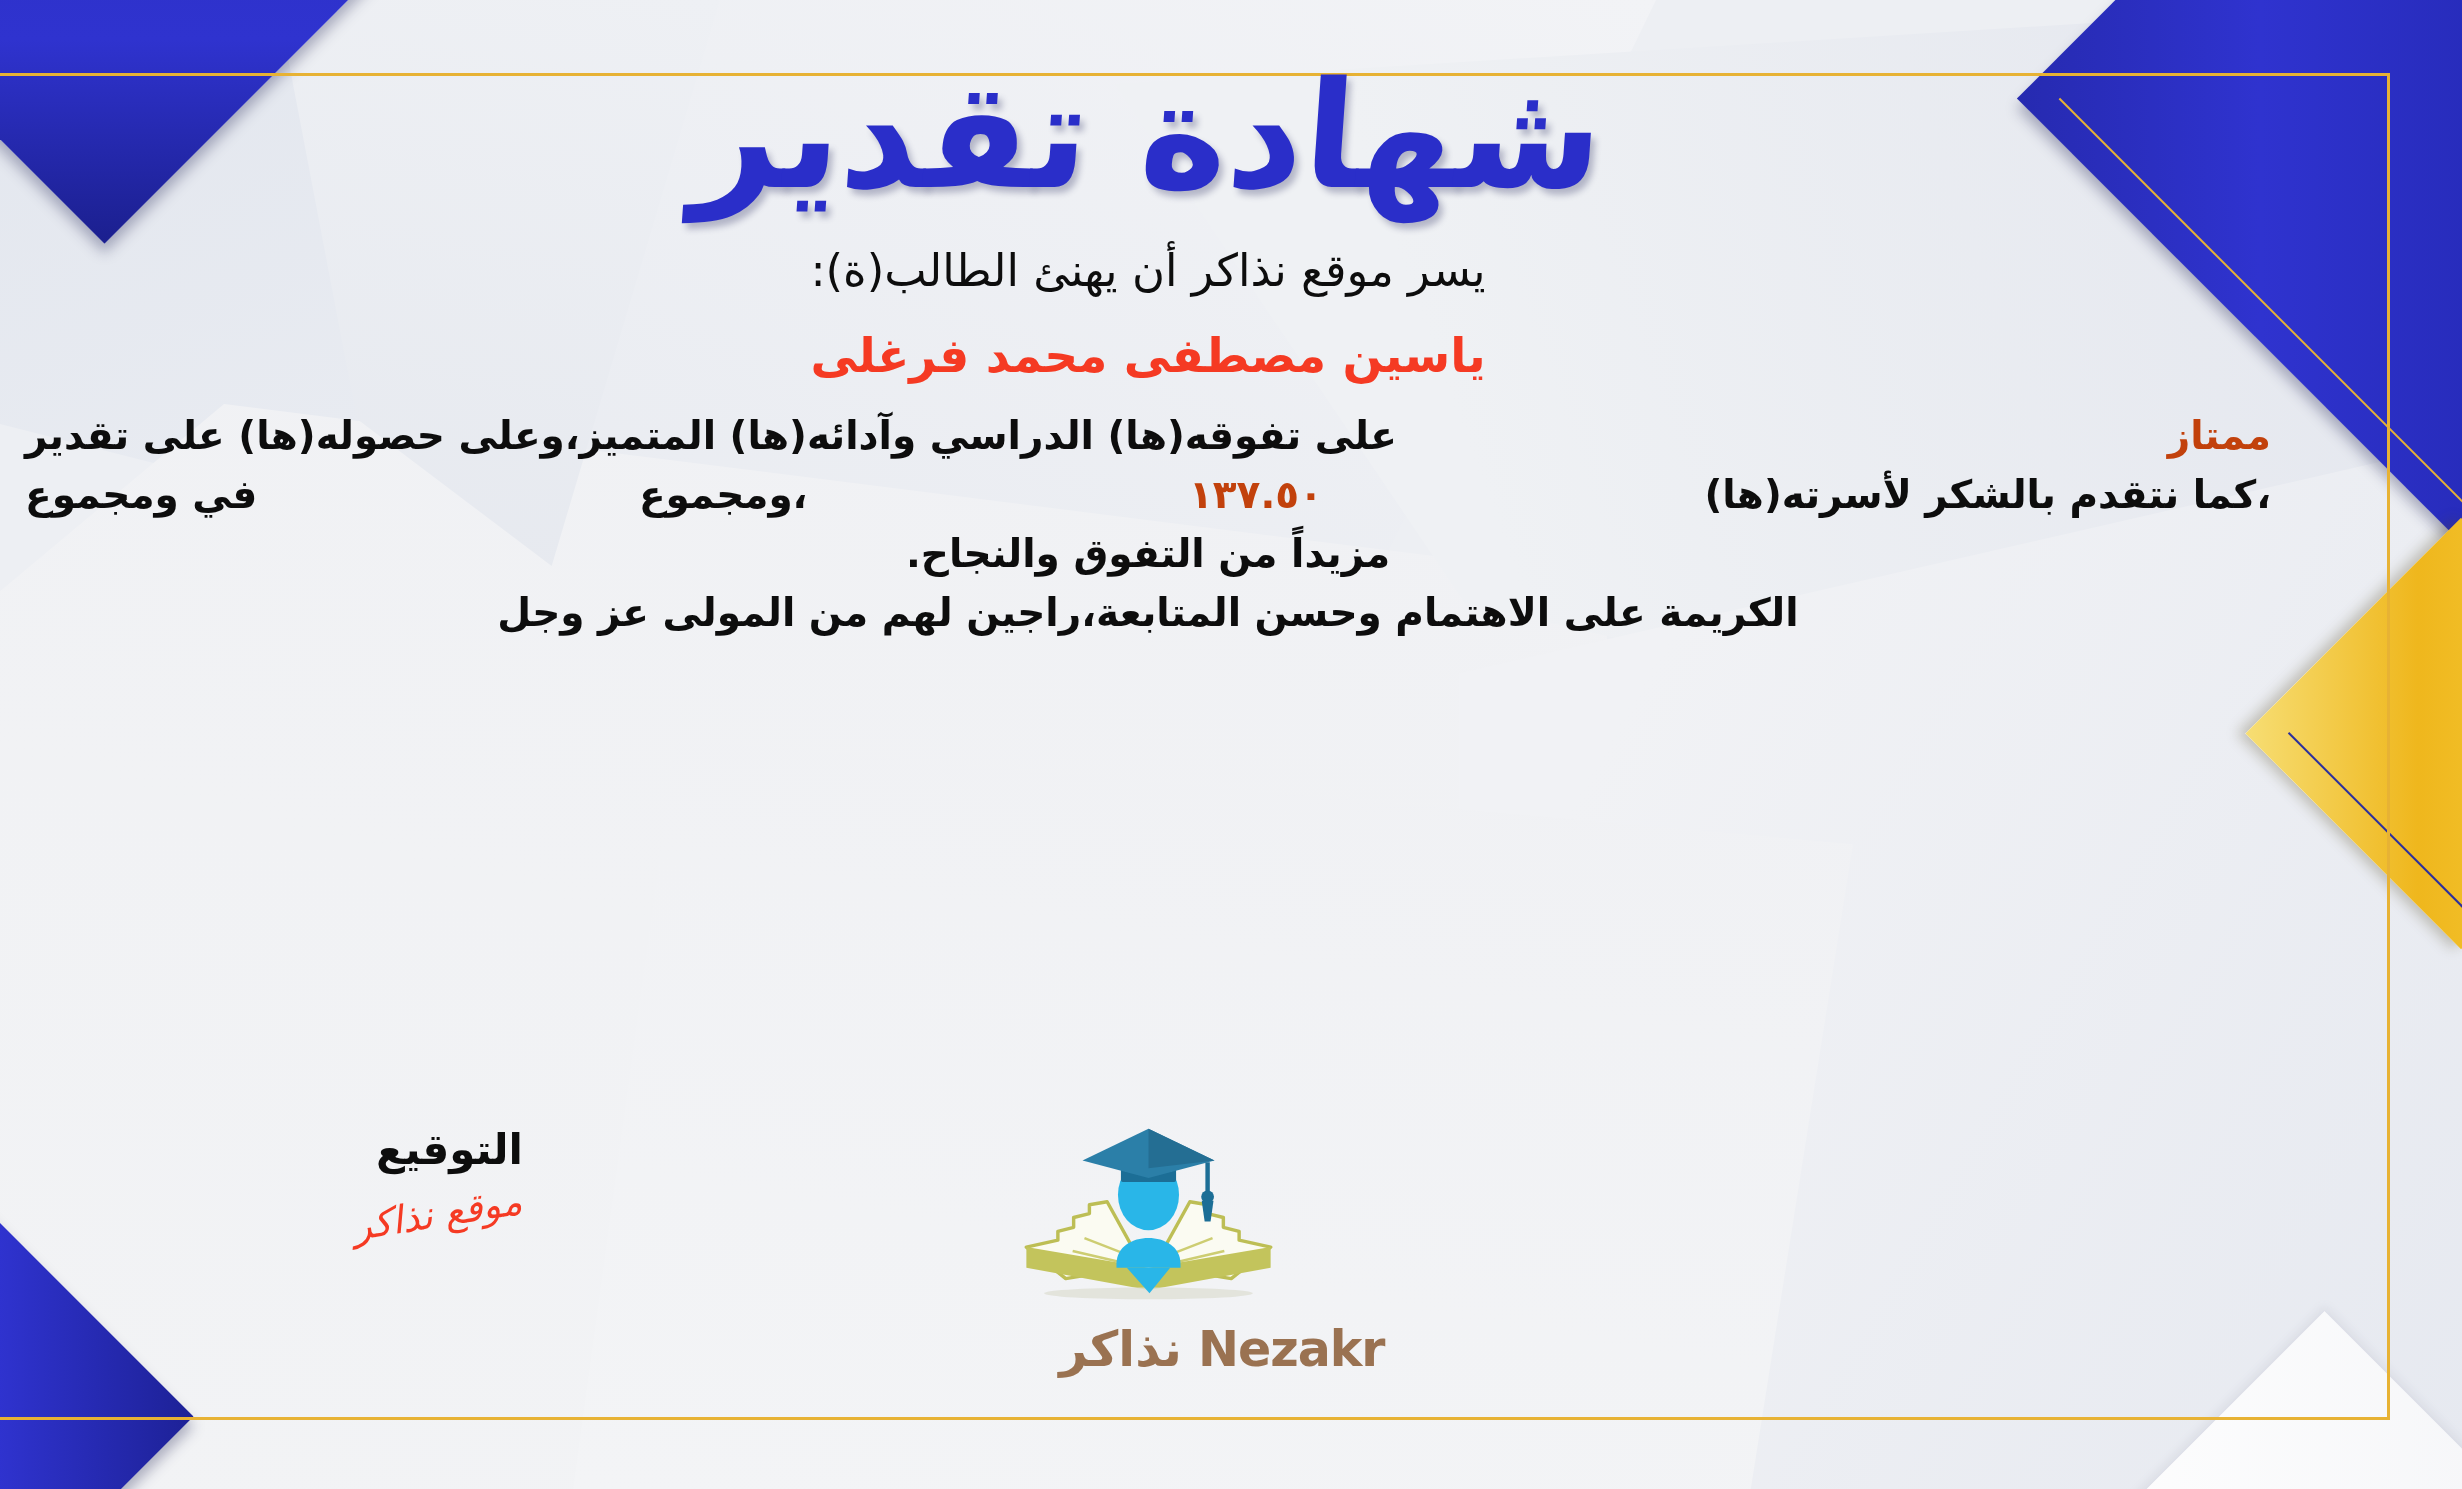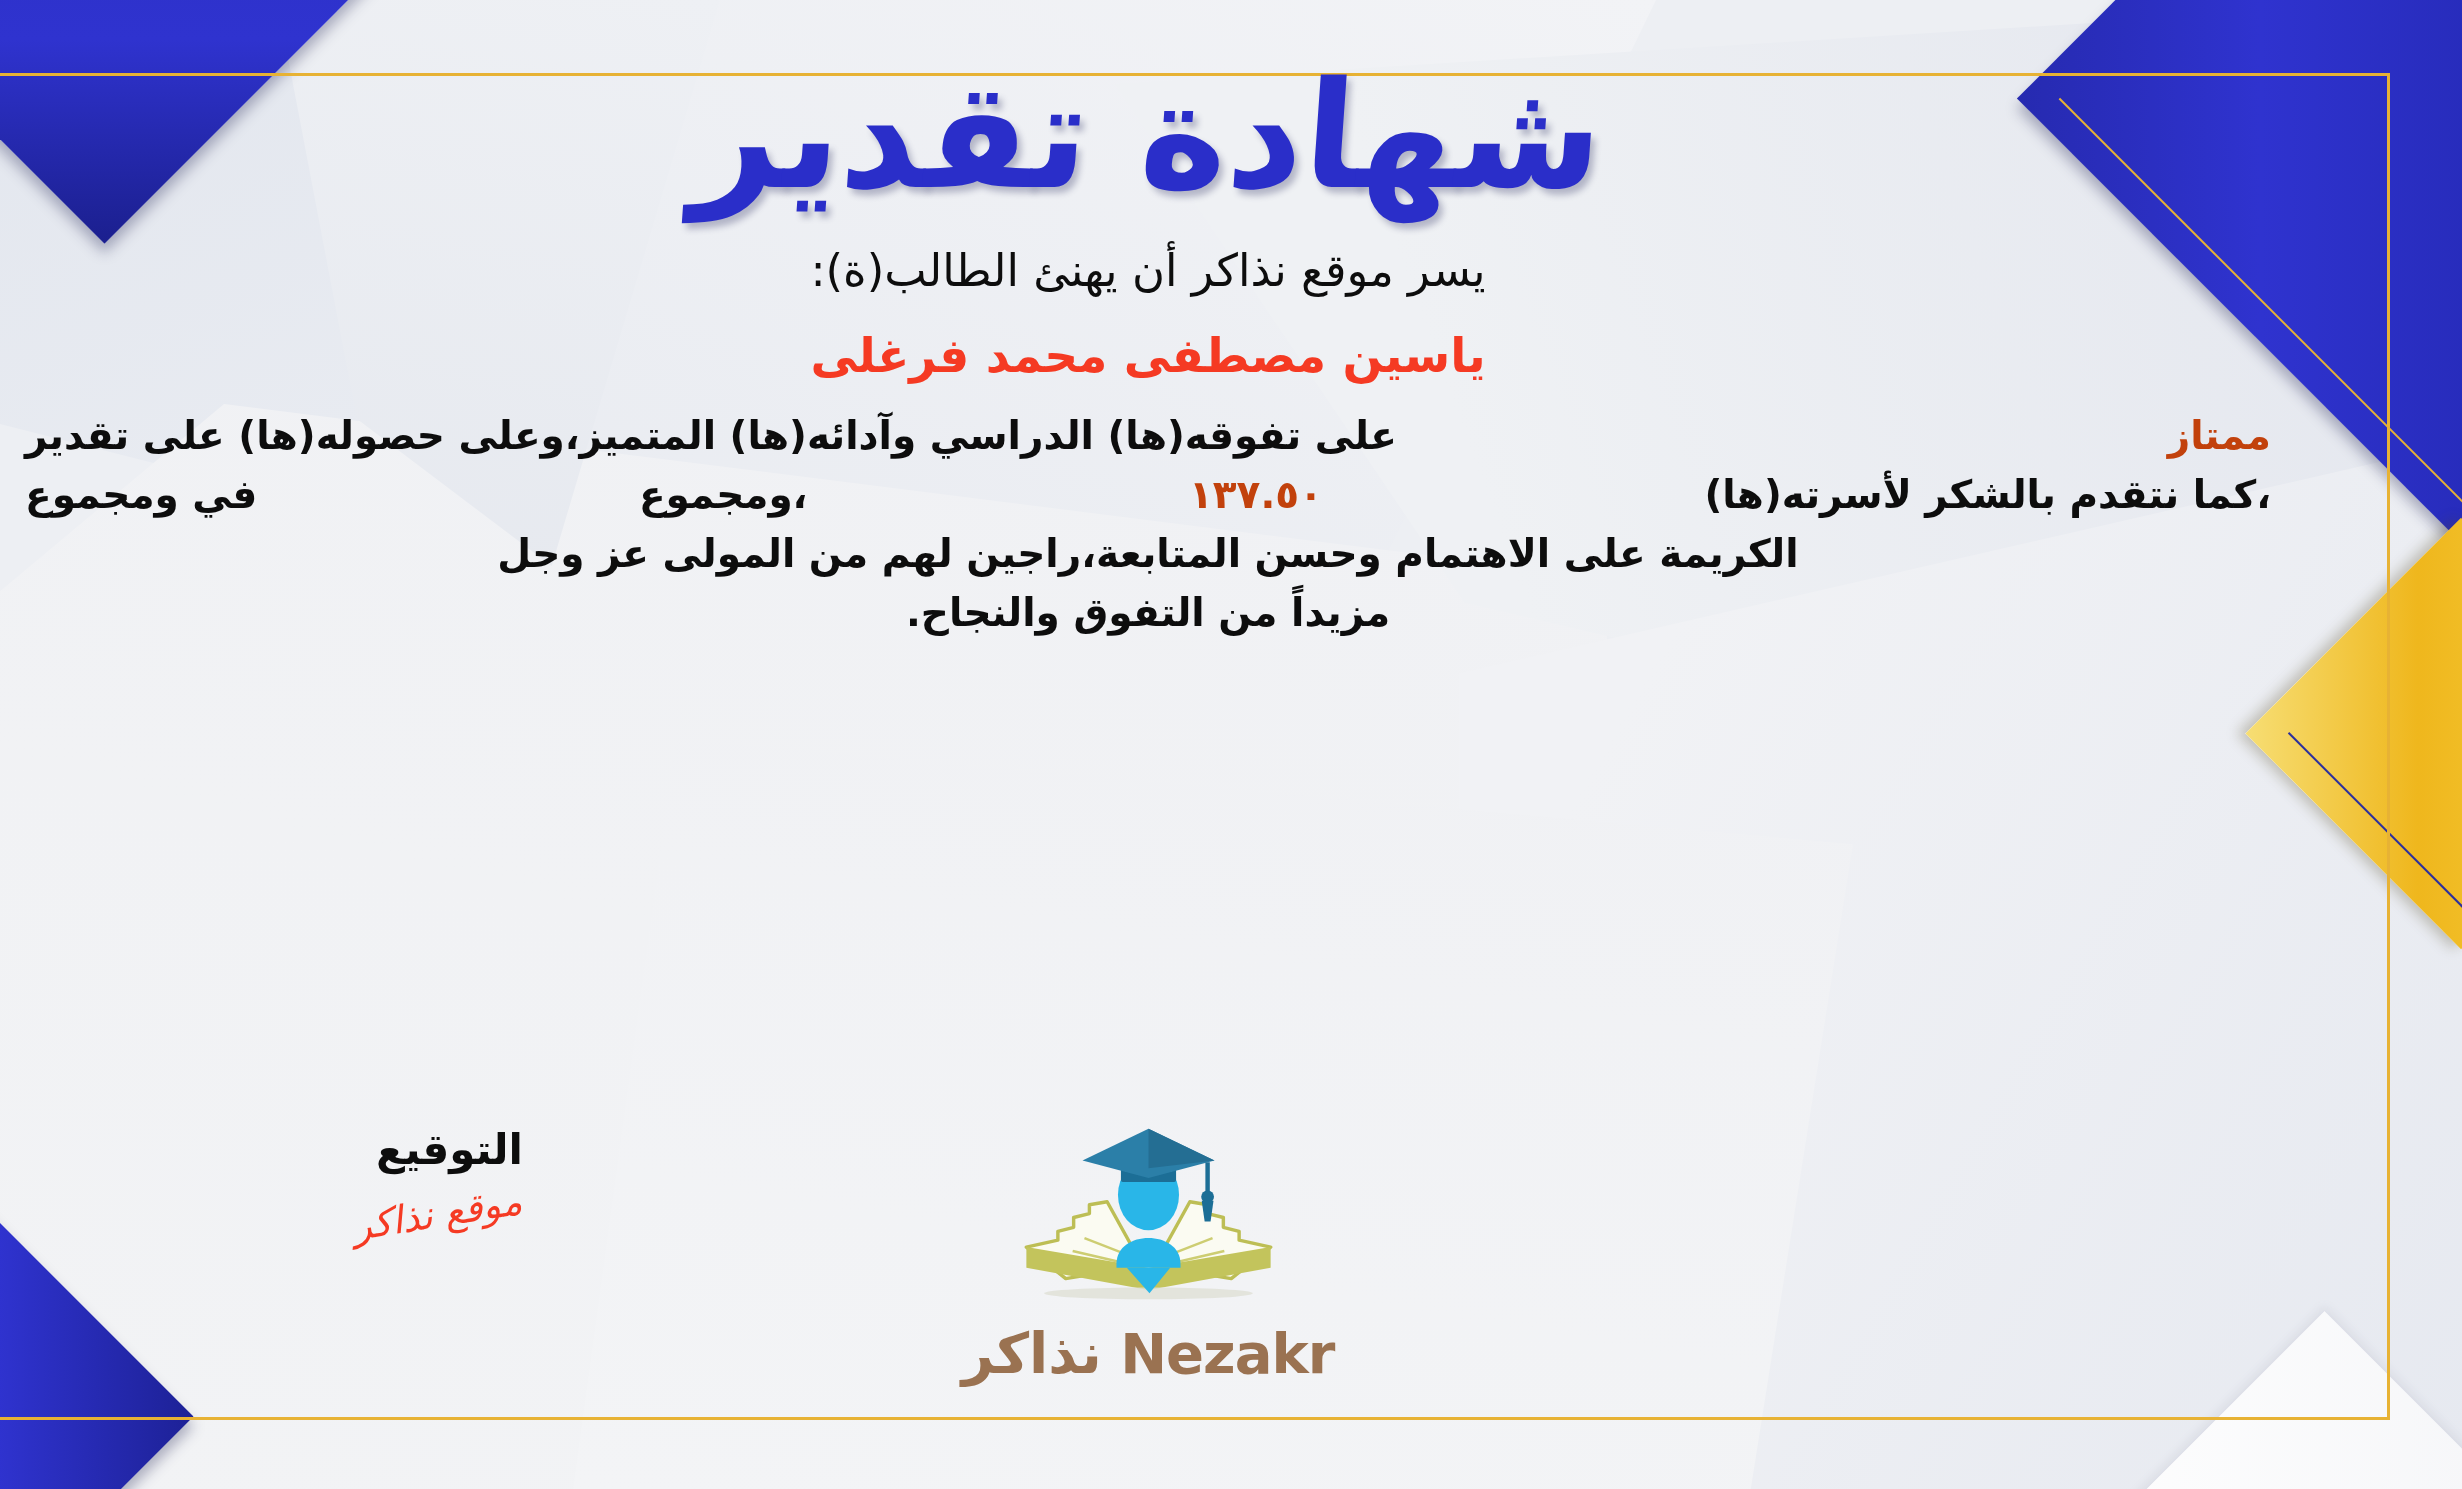--- a/index.html
+++ b/index.html
@@ -221,25 +221,26 @@
     position:absolute;
     left:50%;
     transform:translateX(-50%);
     top:-4.9px;
     width:473px;
     text-align:center;
   }
   .logo-mark{width:276px;height:197px;display:inline-block;}
   .logo-word{
     margin-top:2px;
-    font-size:56px;
+    font-size:49px;
     font-weight:700;
     color:#9a7251;
     direction:rtl;
     letter-spacing:-1px;
+    text-align:right;
   }
 </style>
 </head>
 <body>
 
 <div class="certificate">
 
   <div class="bg-base"></div>
   <div class="facet facet-a"></div>
   <div class="facet facet-b"></div>
@@ -292,23 +293,23 @@
         <span>على تفوقه(ها) الدراسي وآدائه(ها) المتميز،وعلى حصوله(ها) على تقدير</span>
       </div>
 
       <div class="body-line wide">
         <span>،كما نتقدم بالشكر لأسرته(ها)</span>
         <span class="hl">١٣٧.٥٠</span>
         <span>،ومجموع</span>
         <span>في ومجموع</span>
       </div>
 
+      <div class="body-line">مزيداً من التفوق والنجاح.</div>
+
       <div class="body-line">الكريمة على الاهتمام وحسن المتابعة،راجين لهم من المولى عز وجل</div>
-
-      <div class="body-line">مزيداً من التفوق والنجاح.</div>
     </div>
 
     <div class="footer">
 
       <div class="signature-col">
         <div class="signature-label">التوقيع</div>
         <div class="signature-mark">موقع نذاكر</div>
       </div>
 
       <div class="logo-col">

